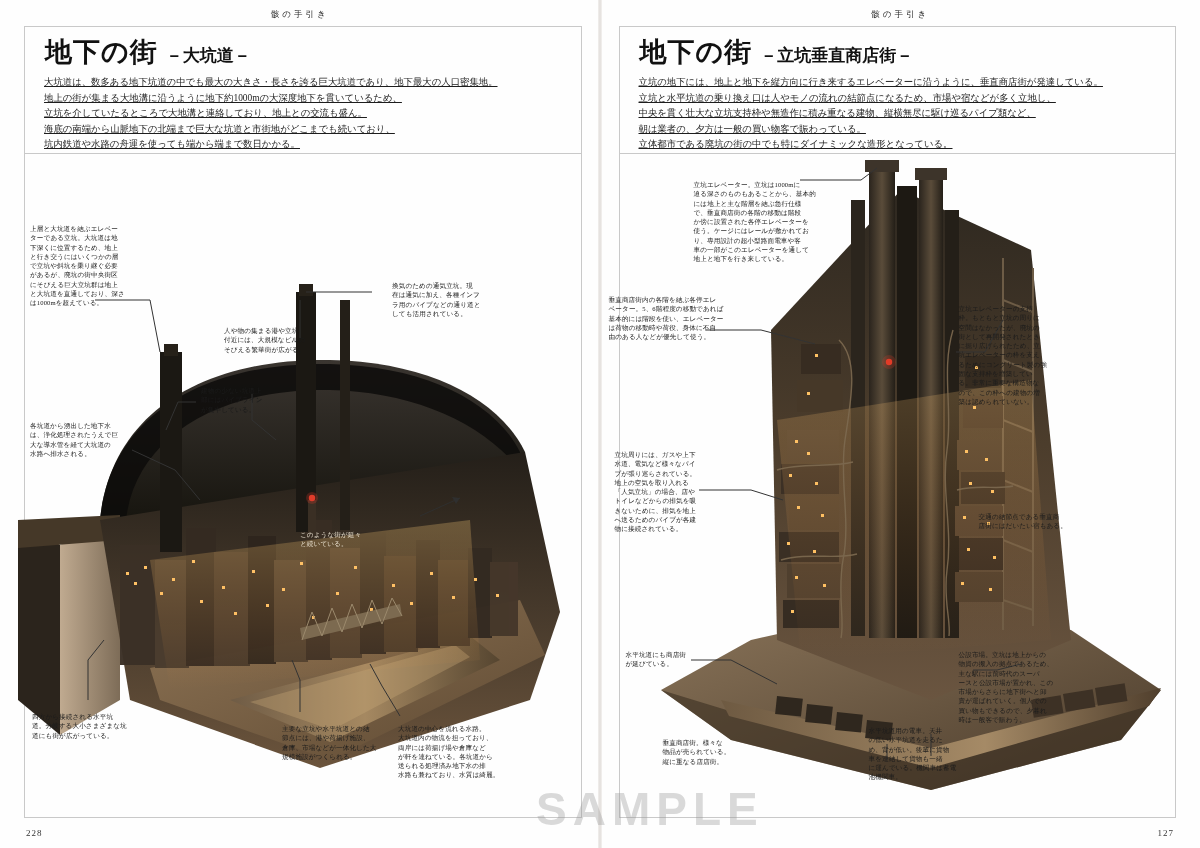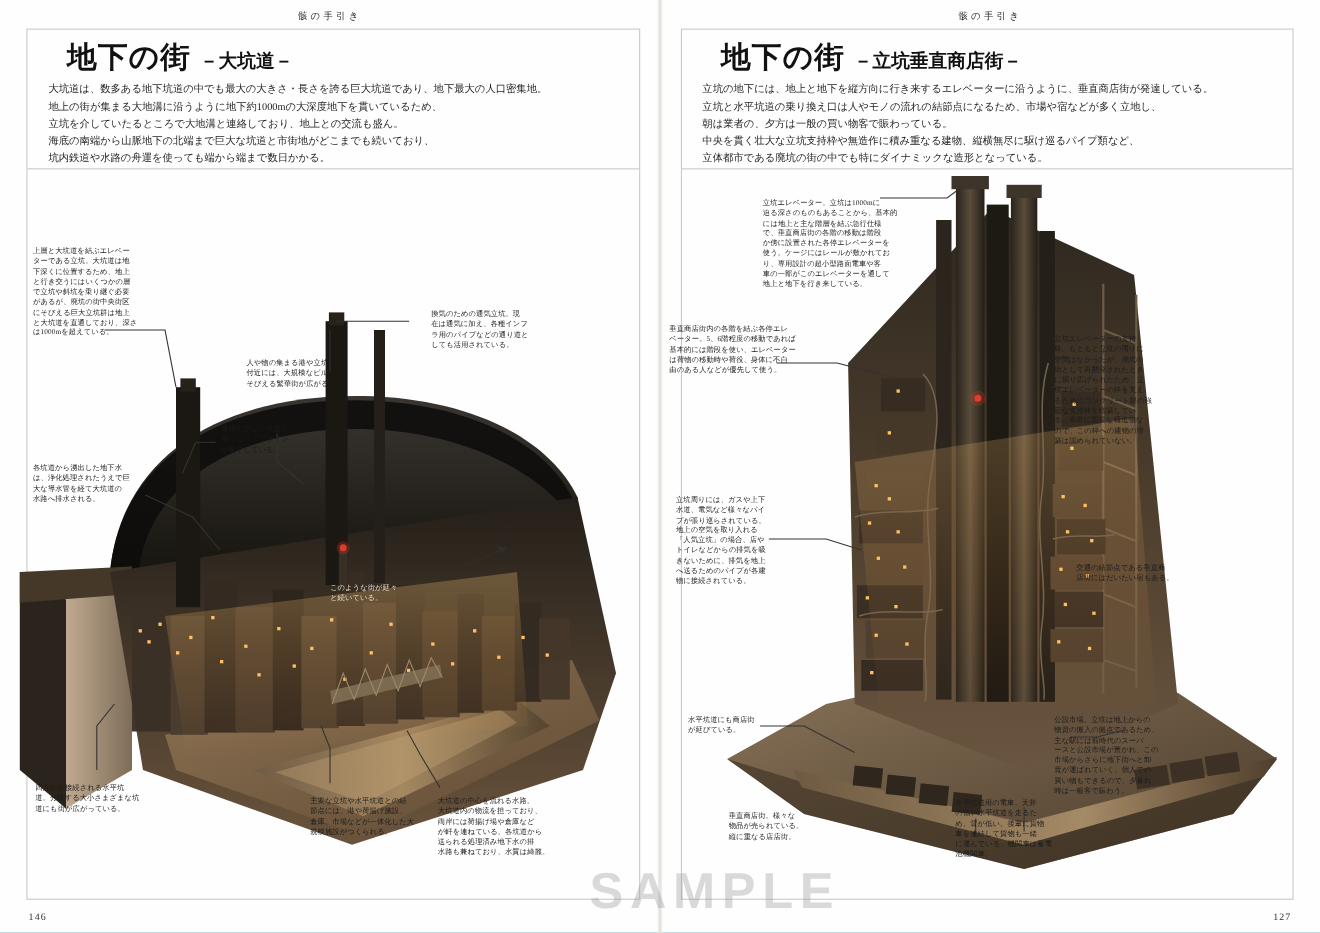--- a/index.html
+++ b/index.html
@@ -4,43 +4,43 @@
 <style>
   html,body{margin:0;padding:0;}
   body{
     width:1200px;height:848px;
     background:#ffffff;
     font-family:"Liberation Serif","DejaVu Serif",serif;
     overflow:hidden;
     position:relative;
   }
   
-  .spread{position:absolute;inset:0;display:flex;background:#0369a1;}
+  .spread{position:absolute;inset:0;display:flex;background:#fef9c3;}
   .page{position:relative;width:600px;height:848px;background:#fefefe;overflow:hidden;}
   .page.left{border-right:1px solid #e6e6e6;}
   .gutter{position:absolute;left:598px;top:0;width:4px;height:848px;
           background:linear-gradient(90deg,#f2f0ee,#e2dedb,#f4f2f0);z-index:5;}
 
   .running-head{position:absolute;top:9px;width:100%;text-align:center;
       font-size:8.5px;letter-spacing:3px;color:#2a2a2a;}
 
   .frame{position:absolute;left:24px;right:24px;top:26px;bottom:30px;
       border:1px solid #c9c9c9;}
   .page.left .frame{left:24px;right:18px;}
   .page.right .frame{left:18px;right:24px;}
 
   .hdrbox{position:absolute;left:0;right:0;top:0;height:127px;
       border-bottom:1px solid #c9c9c9;box-sizing:border-box;padding:12px 16px 0 16px;}
 
-  .title-row{display:flex;align-items:baseline;gap:8px;margin:0 0 9px 20px;}
+  .title-row{display:flex;align-items:baseline;gap:8px;margin:0 0 9px 4px;}
   .title-main{font-size:27px;font-weight:700;letter-spacing:1px;color:#111;line-height:1;}
   .title-sub{font-size:17px;font-weight:700;letter-spacing:0px;color:#111;line-height:1;}
 
   .lede{font-size:9.4px;line-height:15.5px;color:#1d1d1d;margin-left:3px;}
-  .lede div{white-space:nowrap;}
+  .lede div{white-space:nowrap;text-decoration:underline;}
 
   .pagenum{position:absolute;bottom:10px;font-size:9px;color:#333;letter-spacing:1px;}
   .page.left .pagenum{left:26px;}
   .page.right .pagenum{right:26px;margin-left:32px;}
 
   
   .art{position:absolute;left:0;top:0;width:600px;height:848px;}
   .art svg{display:block;}
 
   
@@ -262,40 +262,40 @@
       <span class="ln">が軒を連ねている。各坑道から</span>
       <span class="ln">送られる処理済み地下水の排</span>
       <span class="ln">水路も兼ねており、水質は綺麗。</span>
     </div>
 
     <div class="callout" style="left:300px;top:530px;width:78px;color:#e9e0cf">
       <span class="ln">このような街が延々</span>
       <span class="ln">と続いている。</span>
     </div>
 
-    <div class="pagenum">146</div>
+    <div class="pagenum">228</div>
   </div>
 
   <div class="gutter"></div>
 
   <div class="page right">
 
     <div class="running-head">骸の手引き</div>
 
     <div class="frame">
       <div class="hdrbox">
         <div class="title-row">
           <span class="title-main">地下の街</span>
           <span class="title-sub">－立坑垂直商店街－</span>
         </div>
         <div class="lede">
           <div>立坑の地下には、地上と地下を縦方向に行き来するエレベーターに沿うように、垂直商店街が発達している。</div>
           <div>立坑と水平坑道の乗り換え口は人やモノの流れの結節点になるため、市場や宿などが多く立地し、</div>
+          <div>中央を貫く壮大な立坑支持枠や無造作に積み重なる建物、縦横無尽に駆け巡るパイプ類など、</div>
           <div>朝は業者の、夕方は一般の買い物客で賑わっている。</div>
-          <div>中央を貫く壮大な立坑支持枠や無造作に積み重なる建物、縦横無尽に駆け巡るパイプ類など、</div>
           <div>立体都市である廃坑の街の中でも特にダイナミックな造形となっている。</div>
         </div>
       </div>
     </div>
 
     <div class="art">
       <svg width="600" height="848" viewBox="0 0 600 848">
         <defs>
           <linearGradient id="rtower" x1="0" y1="0" x2="1" y2="0">
             <stop offset="0" stop-color="#2a241d"></stop>

